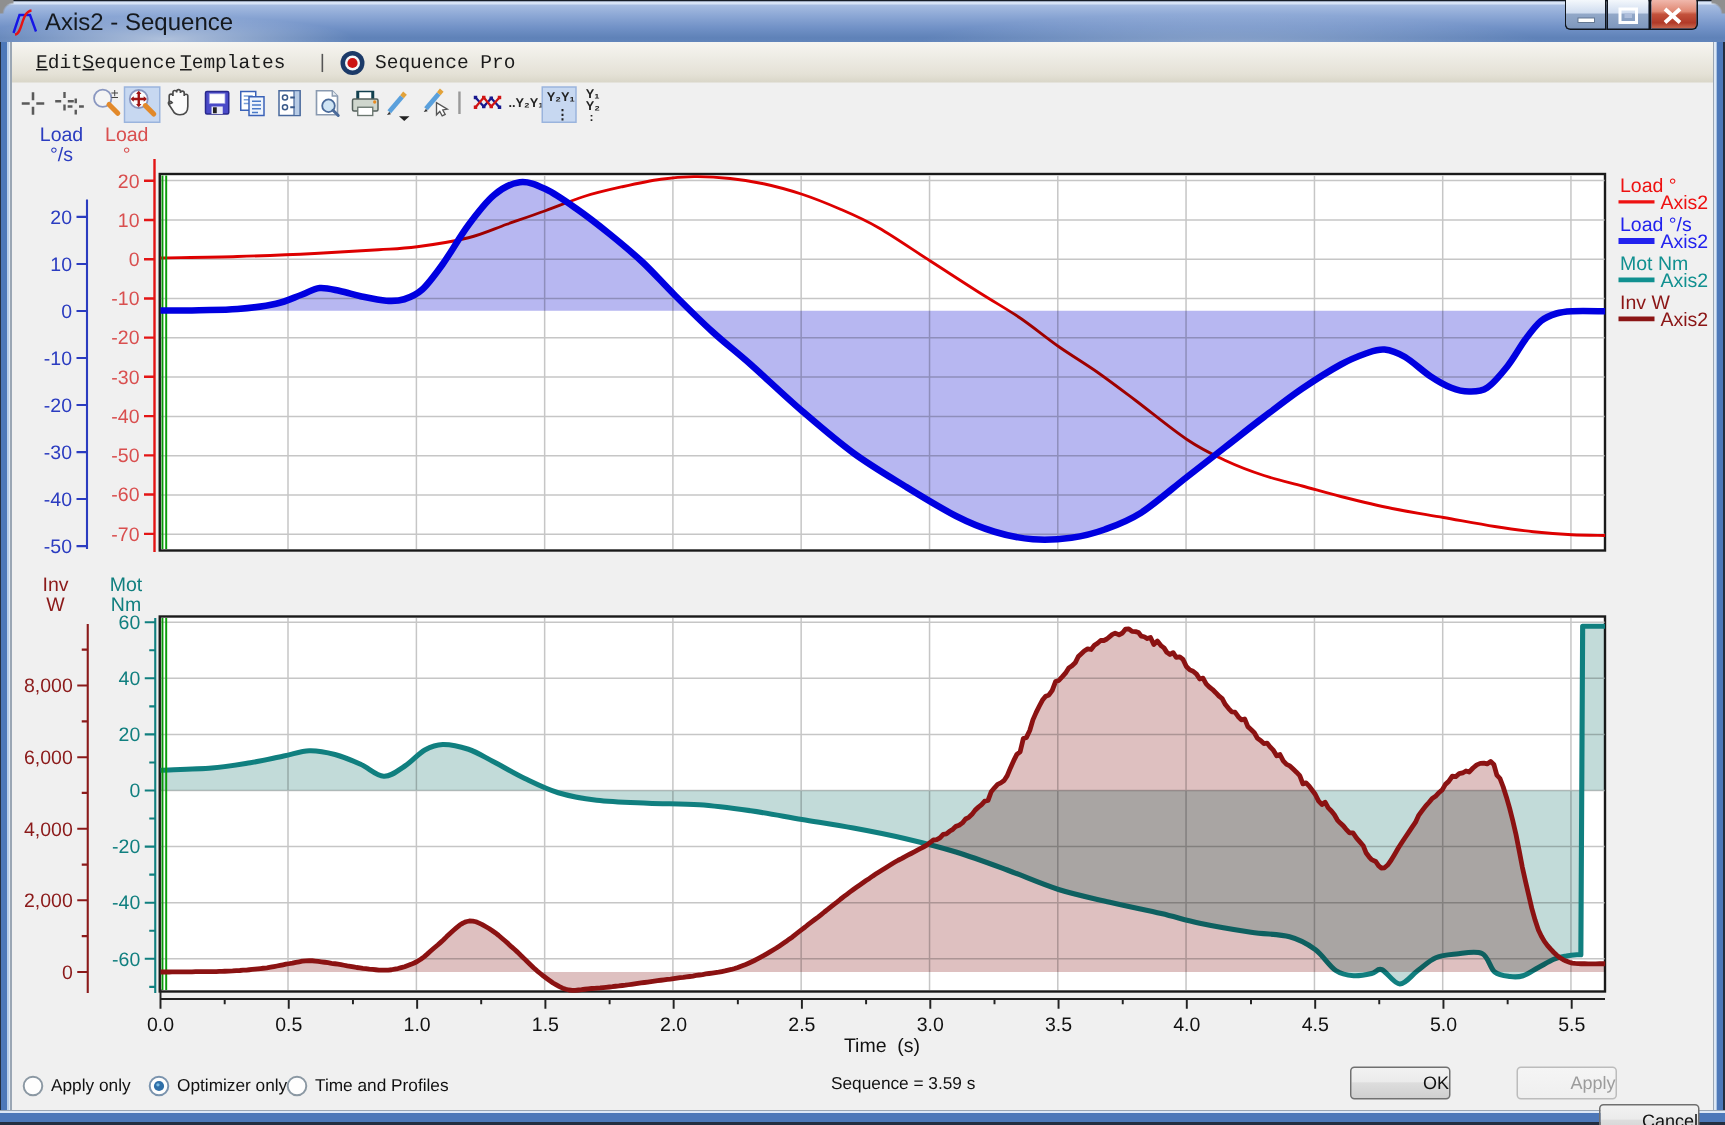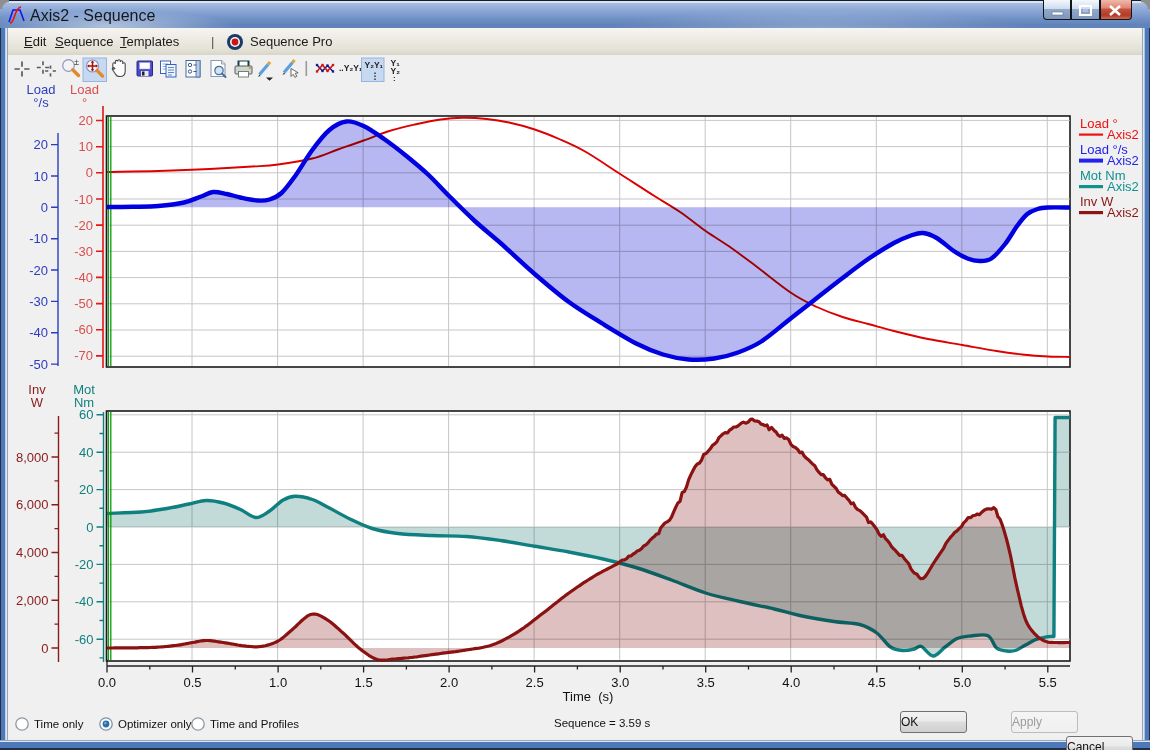--- a/index.html
+++ b/index.html
@@ -16,26 +16,26 @@
   
   #bleft{left:0;top:28px;width:8px;height:712px;background:linear-gradient(90deg,#232e40 0 1px,#4d78b9 1px 5px,#bcd0ea 5px 6px,#dde8f6 6px 7px,#9aa6b4 7px 8px);}
   #bright{left:1142px;top:28px;width:8px;height:712px;background:linear-gradient(90deg,#9aa6b4 0 1px,#dde8f6 1px 2px,#a9c2e2 2px 3px,#4d78b9 3px 7px,#232e40 7px 8px);}
   #bbottom{left:0;top:740px;width:1150px;height:10px;background:linear-gradient(#9aa6b4 0 1px,#dde8f6 1px 2px,#4d78b9 2px 8px,#232e40 8px 10px);}
   
   .capbtn{position:absolute;top:0;height:20px;border:1px solid #10151c;border-top:none;box-sizing:border-box;}
   #btnmin{left:1043px;width:28px;border-radius:0 0 0 4px;background:linear-gradient(#f4f8fc 0%,#cfdcef 45%,#92a8c8 50%,#7e97bd 100%);}
   #btnmax{left:1071px;width:29px;border-radius:0;background:linear-gradient(#f4f8fc 0%,#cfdcef 45%,#92a8c8 50%,#7e97bd 100%);}
   #btnclose{left:1100px;width:32px;border-radius:0 0 4px 0;background:linear-gradient(#f0b8ac 0%,#e08873 40%,#c3523c 50%,#b13a28 80%,#c96a52 100%);}
   
-  #menubar{left:8px;top:28px;width:1134px;height:27px;background:linear-gradient(#f6f5f1,#e4e1d6 80%,#d9d6c8);font-size:13px;color:#1a1a1a;}
+  #menubar{left:8px;top:28px;width:1134px;height:27px;background:linear-gradient(#f6f5f1,#e4e1d6 80%,#d9d6c8);font-size:13px;color:#1a1a1a;font-family:Liberation Mono, monospace;}
   #menubar span.mi{position:absolute;top:6px;}
   
   .btn{position:absolute;width:67px;height:22px;box-sizing:border-box;border:1px solid #707070;border-radius:3px;
        background:linear-gradient(#f2f2f2 0%,#ebebeb 45%,#dddddd 50%,#cfcfcf 100%);
-       font-size:12px;color:#111;text-align:left;line-height:20px;}
+       font-size:12px;color:#111;text-align:right;line-height:20px;}
   .btn.disabled{border-color:#bcbcbc;color:#9c9c9c;background:linear-gradient(#f5f5f5,#efefef);}
   .radiolabel{position:absolute;font-size:11.5px;color:#111;}
 </style></head>
 <body>
 <div class="abs" id="content"></div>
 <div class="abs" id="titlebar">
     <div class="topline"></div>
     <div class="topline2"></div>
   </div>
 <div class="abs" id="bleft"></div>
@@ -221,19 +221,19 @@
   <circle cx="8" cy="8" r="6.2" fill="#fefefe" stroke="#8b98a3" stroke-width="1.3"></circle>
 </svg>
 <svg class="abs" style="left:98px;top:716px" width="16" height="16" viewBox="0 0 16 16">
   <circle cx="8" cy="8" r="6.2" fill="#fefefe" stroke="#7a93ad" stroke-width="1.3"></circle>
   <circle cx="8" cy="8" r="3.4" fill="#2f6fa8"></circle>
     <circle cx="7.3" cy="7.2" r="1.1" fill="#8fd0f2" opacity="0.8"></circle>
 </svg>
 <svg class="abs" style="left:190px;top:716px" width="16" height="16" viewBox="0 0 16 16">
   <circle cx="8" cy="8" r="6.2" fill="#fefefe" stroke="#8b98a3" stroke-width="1.3"></circle>
 </svg>
-<div class="radiolabel" style="left:34px;top:718px">Time only</div>
+<div class="radiolabel" style="left:34px;top:718px">Apply only</div>
 <div class="radiolabel" style="left:118px;top:718px">Optimizer only</div>
 <div class="radiolabel" style="left:210px;top:718px">Time and Profiles</div>
 <div class="radiolabel" style="left:554px;top:717px">Sequence = 3.59 s</div>
 <div class="btn" style="left:900px;top:711px">OK</div>
 <div class="btn disabled" style="left:1011px;top:711px">Apply</div>
 <div class="btn" style="left:1066px;top:736px">Cancel</div>
 
 </body></html>

